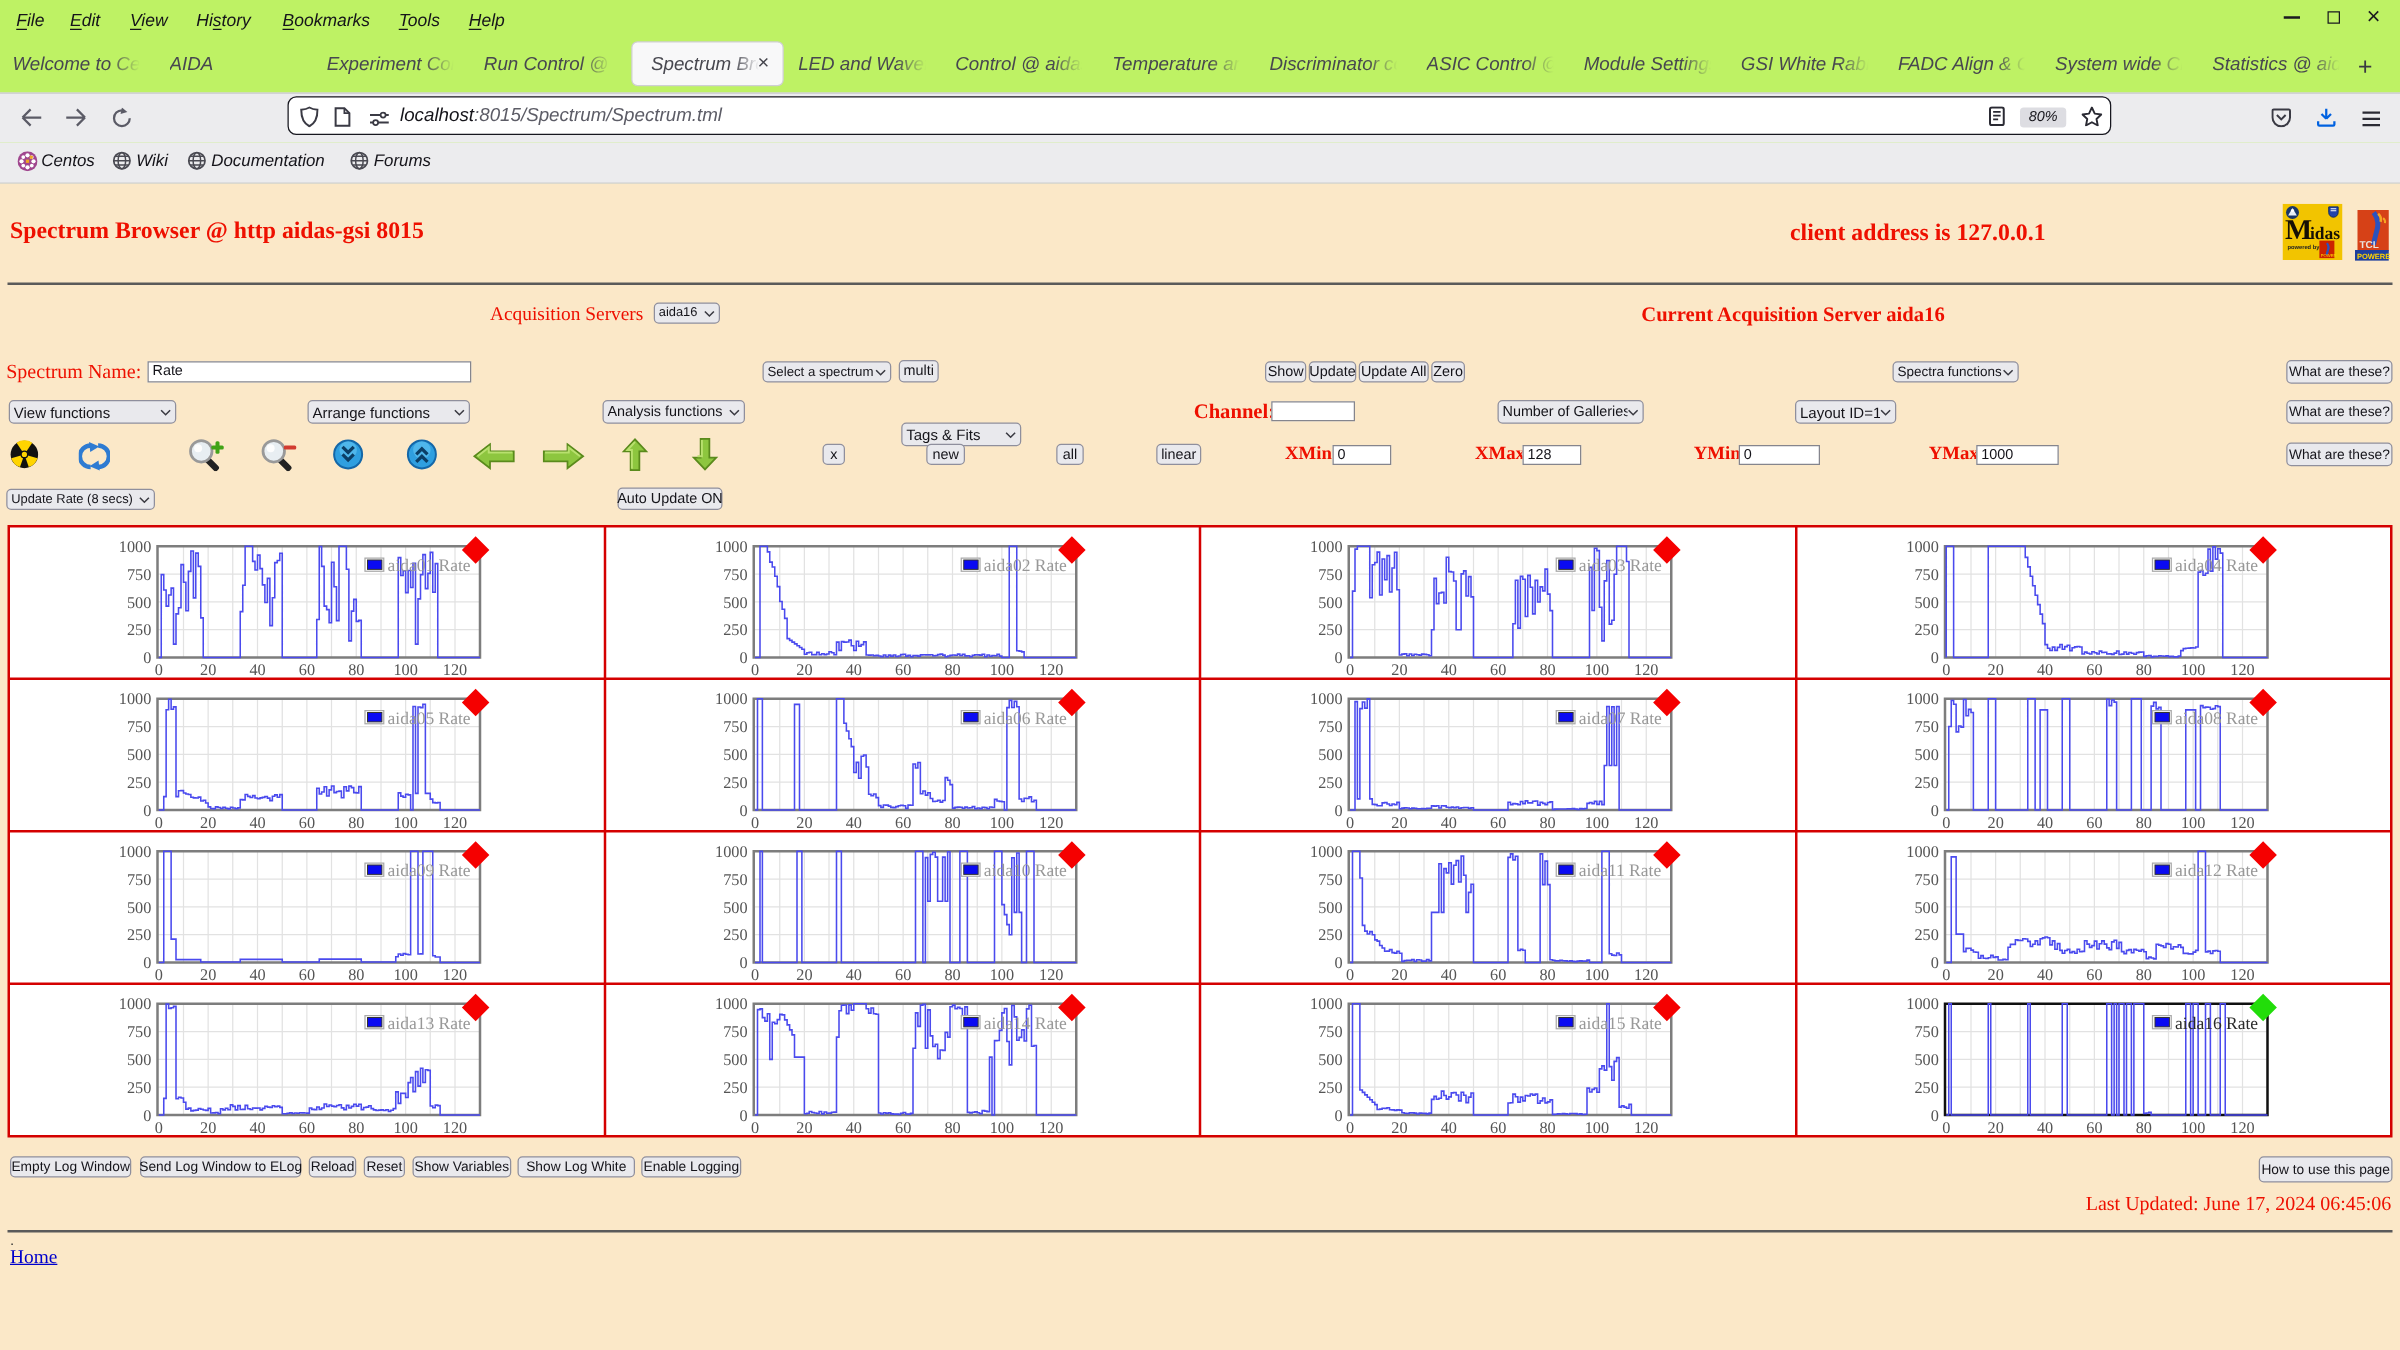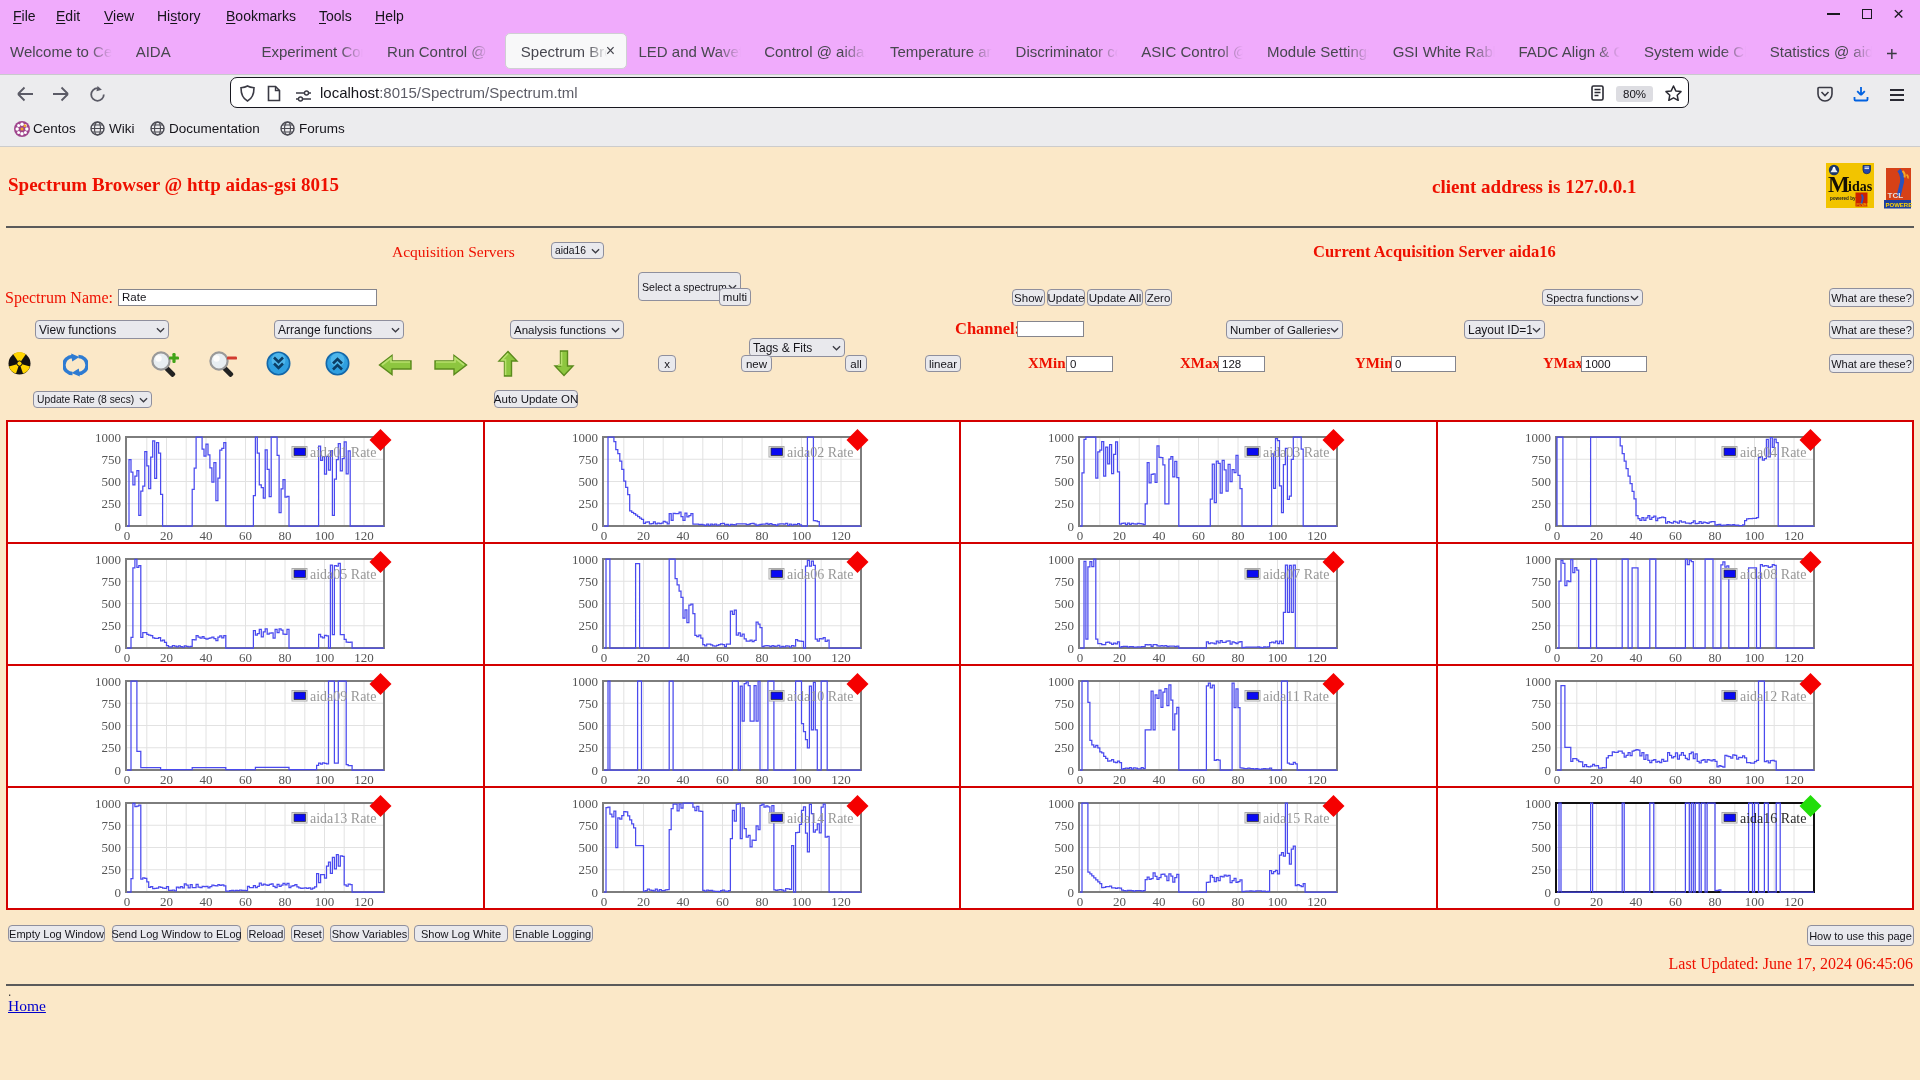--- a/index.html
+++ b/index.html
@@ -1,38 +1,38 @@
 <!DOCTYPE html>
 <html><head><meta charset="utf-8"><style>
 * { margin:0; padding:0; box-sizing:border-box; }
 html,body { width:1920px; height:1080px; overflow:hidden; font-family:"Liberation Sans", sans-serif; }
 .ab { position:absolute; }
 
-#chrome { position:absolute; left:0; top:0; width:1920px; height:147px; background:#f0abfc; }
+#chrome { position:absolute; left:0; top:0; width:1920px; height:147px; background:#bef264;font-style:italic; }
 #navbar { position:absolute; left:0; top:74px; width:1920px; height:40px; background:#ececee; border-top:1px solid #c9c9cd; }
 #bookbar { position:absolute; left:0; top:114px; width:1920px; height:33px; background:#ececee; border-bottom:1px solid #ccc; }
 .menu { position:absolute; top:8px; font-size:14px; color:#15141a; }
 .menu u { text-decoration-thickness:1px; text-underline-offset:2px; }
 .tabt { position:absolute; top:43px; font-size:15px; color:#47474f; white-space:nowrap; overflow:hidden; }
 .fade { -webkit-mask-image:linear-gradient(90deg,#000 75%,transparent 98%); }
 .activetab { position:absolute; top:33px; width:122px; height:36px; background:#f8f8f9; border:1px solid #cfcfd3; border-radius:5px; }
 .tabx { position:absolute; top:42px; font-size:16px; color:#45454d; }
 #urlbar { position:absolute; left:230px; top:77px; width:1459px; height:31px; background:#fff; border:1px solid #17171f; border-radius:7px; }
 .urltext { position:absolute; left:320px; top:84px; font-size:15px; color:#15141a;text-align:right; }
 .urltext span { color:#5c5c66; }
 .zoompill { position:absolute; left:1616px; top:86px; width:37px; height:16px; background:#dddde2; border-radius:3px; font-size:11.5px; color:#15141a; text-align:center; line-height:16px; }
 .bm { position:absolute; top:121px; font-size:13.5px; color:#15141a; }
 
 .winbtn { position:absolute; top:6px; color:#1a1a1f; }
 
 #page { position:absolute; left:0; top:147px; width:1920px; height:933px; background:#fbe8c8; }
 #page .ab { position:absolute; }
 .red { color:#ee1000; font-family:"Liberation Serif", serif; }
 .sel { position:absolute; background:#e9e9ed; border:1px solid #8f8f9d; border-radius:4px; color:#15141a;
-  display:flex; align-items:center; justify-content:space-between; padding:0 3px; white-space:nowrap;margin-left:28px; }
+  display:flex; align-items:center; justify-content:space-between; padding:0 3px; white-space:nowrap; }
 .sel span { overflow:hidden; }
 .btn { position:absolute; background:#e9e9ed; border:1px solid #8f8f9d; border-radius:4px; color:#15141a;
   display:flex; align-items:center; justify-content:center; white-space:nowrap; }
 .inp { position:absolute; z-index:2; background:#fff; border:1px solid #85858d; font-size:11.5px; color:#15141a; padding:1px 3px; line-height:13px; }
 .hr { position:absolute; height:2px; background:#5a5a5a; }
 #grid { position:absolute; left:6px; top:273px; width:1908px; height:490px; background:#d40000;
   display:grid; grid-template-columns:repeat(4,1fr); grid-template-rows:repeat(4,1fr); gap:2px; padding:2px; }
 .cell { background:#fff; overflow:hidden; }
 a.home { font-family:"Liberation Serif", serif; font-size:15.5px; color:#0000cc; }
 </style></head><body>
@@ -179,21 +179,21 @@
   <div class="sel" style="left:523px;top:95px;width:53px;height:17px;font-size:10.3px">
       <span>aida16</span>
       <svg style="flex:none" width="9" height="6" viewBox="0 0 10 6">
         <path d="M1 1 L5 5 L9 1" stroke="#3a3a42" stroke-width="1.4" fill="none"></path>
       </svg>
     </div>
   <div class="ab red" style="left:1313px;top:95px;font-size:16.5px;font-weight:bold">Current Acquisition Server aida16</div>
 
   <div class="ab red" style="left:5px;top:142px;font-size:16px">Spectrum Name:</div>
   <div class="inp" style="left:118px;top:142px;width:259px;height:17px">Rate</div>
-  <div class="sel" style="left:610px;top:125px;width:103px;height:29px;font-size:10.6px">
+  <div class="sel" style="left:610px;top:142px;width:103px;height:17px;font-size:10.6px">
       <span>Select a spectrum</span>
       <svg style="flex:none" width="9" height="6" viewBox="0 0 10 6">
         <path d="M1 1 L5 5 L9 1" stroke="#3a3a42" stroke-width="1.4" fill="none"></path>
       </svg>
     </div>
   <div class="btn" style="left:719px;top:141px;width:32px;height:18px;font-size:11.5px">multi</div>
   <div class="btn" style="left:1012px;top:142px;width:33px;height:17px;font-size:11.5px">Show</div>
   <div class="btn" style="left:1047px;top:142px;width:38px;height:17px;font-size:11.5px">Update</div>
   <div class="btn" style="left:1087px;top:142px;width:56px;height:17px;font-size:11.5px">Update All</div>
   <div class="btn" style="left:1145px;top:142px;width:27px;height:17px;font-size:11.5px">Zero</div>

